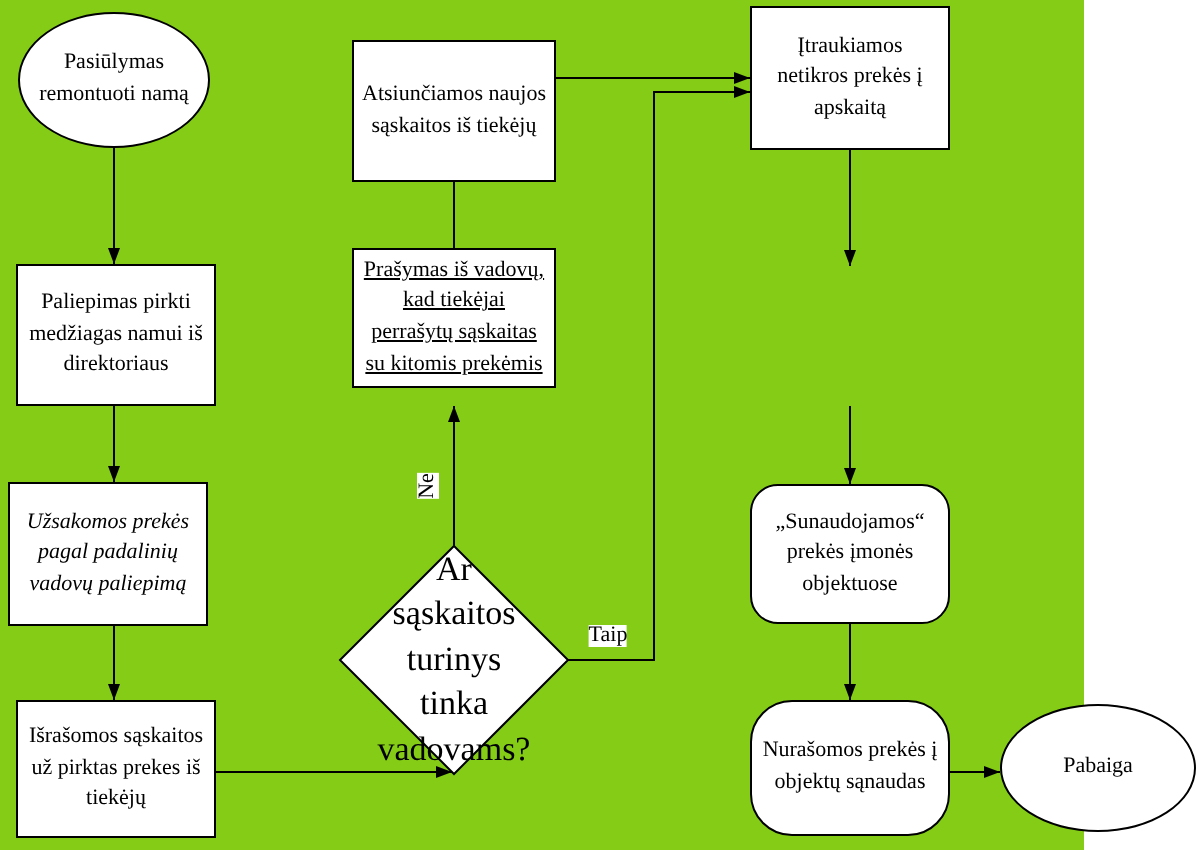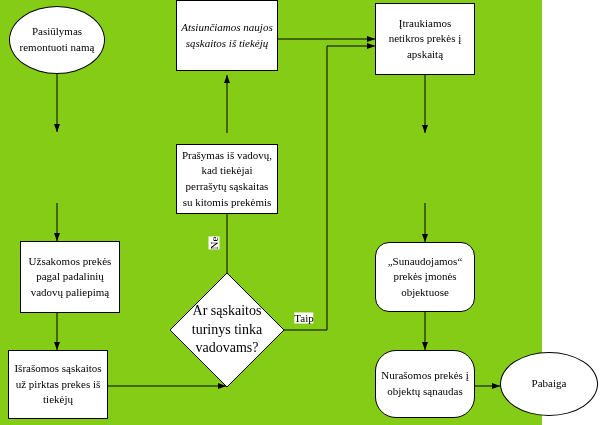--- a/index.html
+++ b/index.html
@@ -41,21 +41,21 @@
     border: 1px solid #000000;
     border-radius: 50%;
     padding: 2px 8px;
   }
   .diamond-text {
     position: absolute;
     display: flex;
     align-items: center;
     justify-content: flex-end;
     text-align: center;
-    font-size: 14px;
+    font-size: 17px;
     line-height: 1.32;
     background: transparent;
   }
   .edge-label {
     position: absolute;
     font-size: 11px;
     line-height: 1;
     background: #ffffff;
     white-space: nowrap;
   }
@@ -91,34 +91,37 @@
     <path d="M425,75 L425,133" stroke="#000000" stroke-width="1" fill="none" marker-end="url(#arrow)"></path>
     <path d="M425,203 L425,242" stroke="#000000" stroke-width="1" fill="none" marker-end="url(#arrow)"></path>
     <path d="M425,312 L425,350" stroke="#000000" stroke-width="1" fill="none" marker-end="url(#arrow)"></path>
     <path d="M475,386 L500,386" stroke="#000000" stroke-width="1" fill="none" marker-end="url(#arrow)"></path>
   </svg>
 
   <div class="node oval" style="left:9px; top:6px; width:96px; height:68px;">
     <span>Pasiūlymas remontuoti namą</span>
   </div>
 
+  <div class="node rect" style="left:8px; top:132px; width:100px; height:71px;">
+    <span>Paliepimas pirkti medžiagas namui iš direktoriaus</span>
+  </div>
 
-  <div class="node rect" style="left:20px; top:241px; width:100px; height:72px;">
+  <div class="node rect" style="left:4px; top:241px; width:100px; height:72px;font-style:italic;">
     <span>Užsakomos prekės pagal padalinių vadovų paliepimą</span>
   </div>
 
   <div class="node rect" style="left:8px; top:350px; width:100px; height:69px;">
     <span>Išrašomos sąskaitos už pirktas prekes iš tiekėjų</span>
   </div>
 
-  <div class="node rect" style="left:176px; top:0; width:102px; height:71px;font-style:italic;">
+  <div class="node rect" style="left:176px; top:20px; width:102px; height:71px;">
     <span>Atsiunčiamos naujos sąskaitos iš tiekėjų</span>
   </div>
 
-  <div class="node rect" style="left:176px; top:144px; width:102px; height:70px;">
+  <div class="node rect" style="left:176px; top:124px; width:102px; height:70px;text-decoration:underline;">
     <span>Prašymas iš vadovų, kad tiekėjai perrašytų sąskaitas su kitomis prekėmis</span>
   </div>
 
   <div class="diamond-text" style="left:187px; top:287px; width:80px; height:86px;">
     <span>Ar sąskaitos turinys tinka vadovams?</span>
   </div>
 
   <div class="node rect" style="left:375px; top:3px; width:100px; height:72px;">
     <span>Įtraukiamos netikros prekės į apskaitą</span>
   </div>

